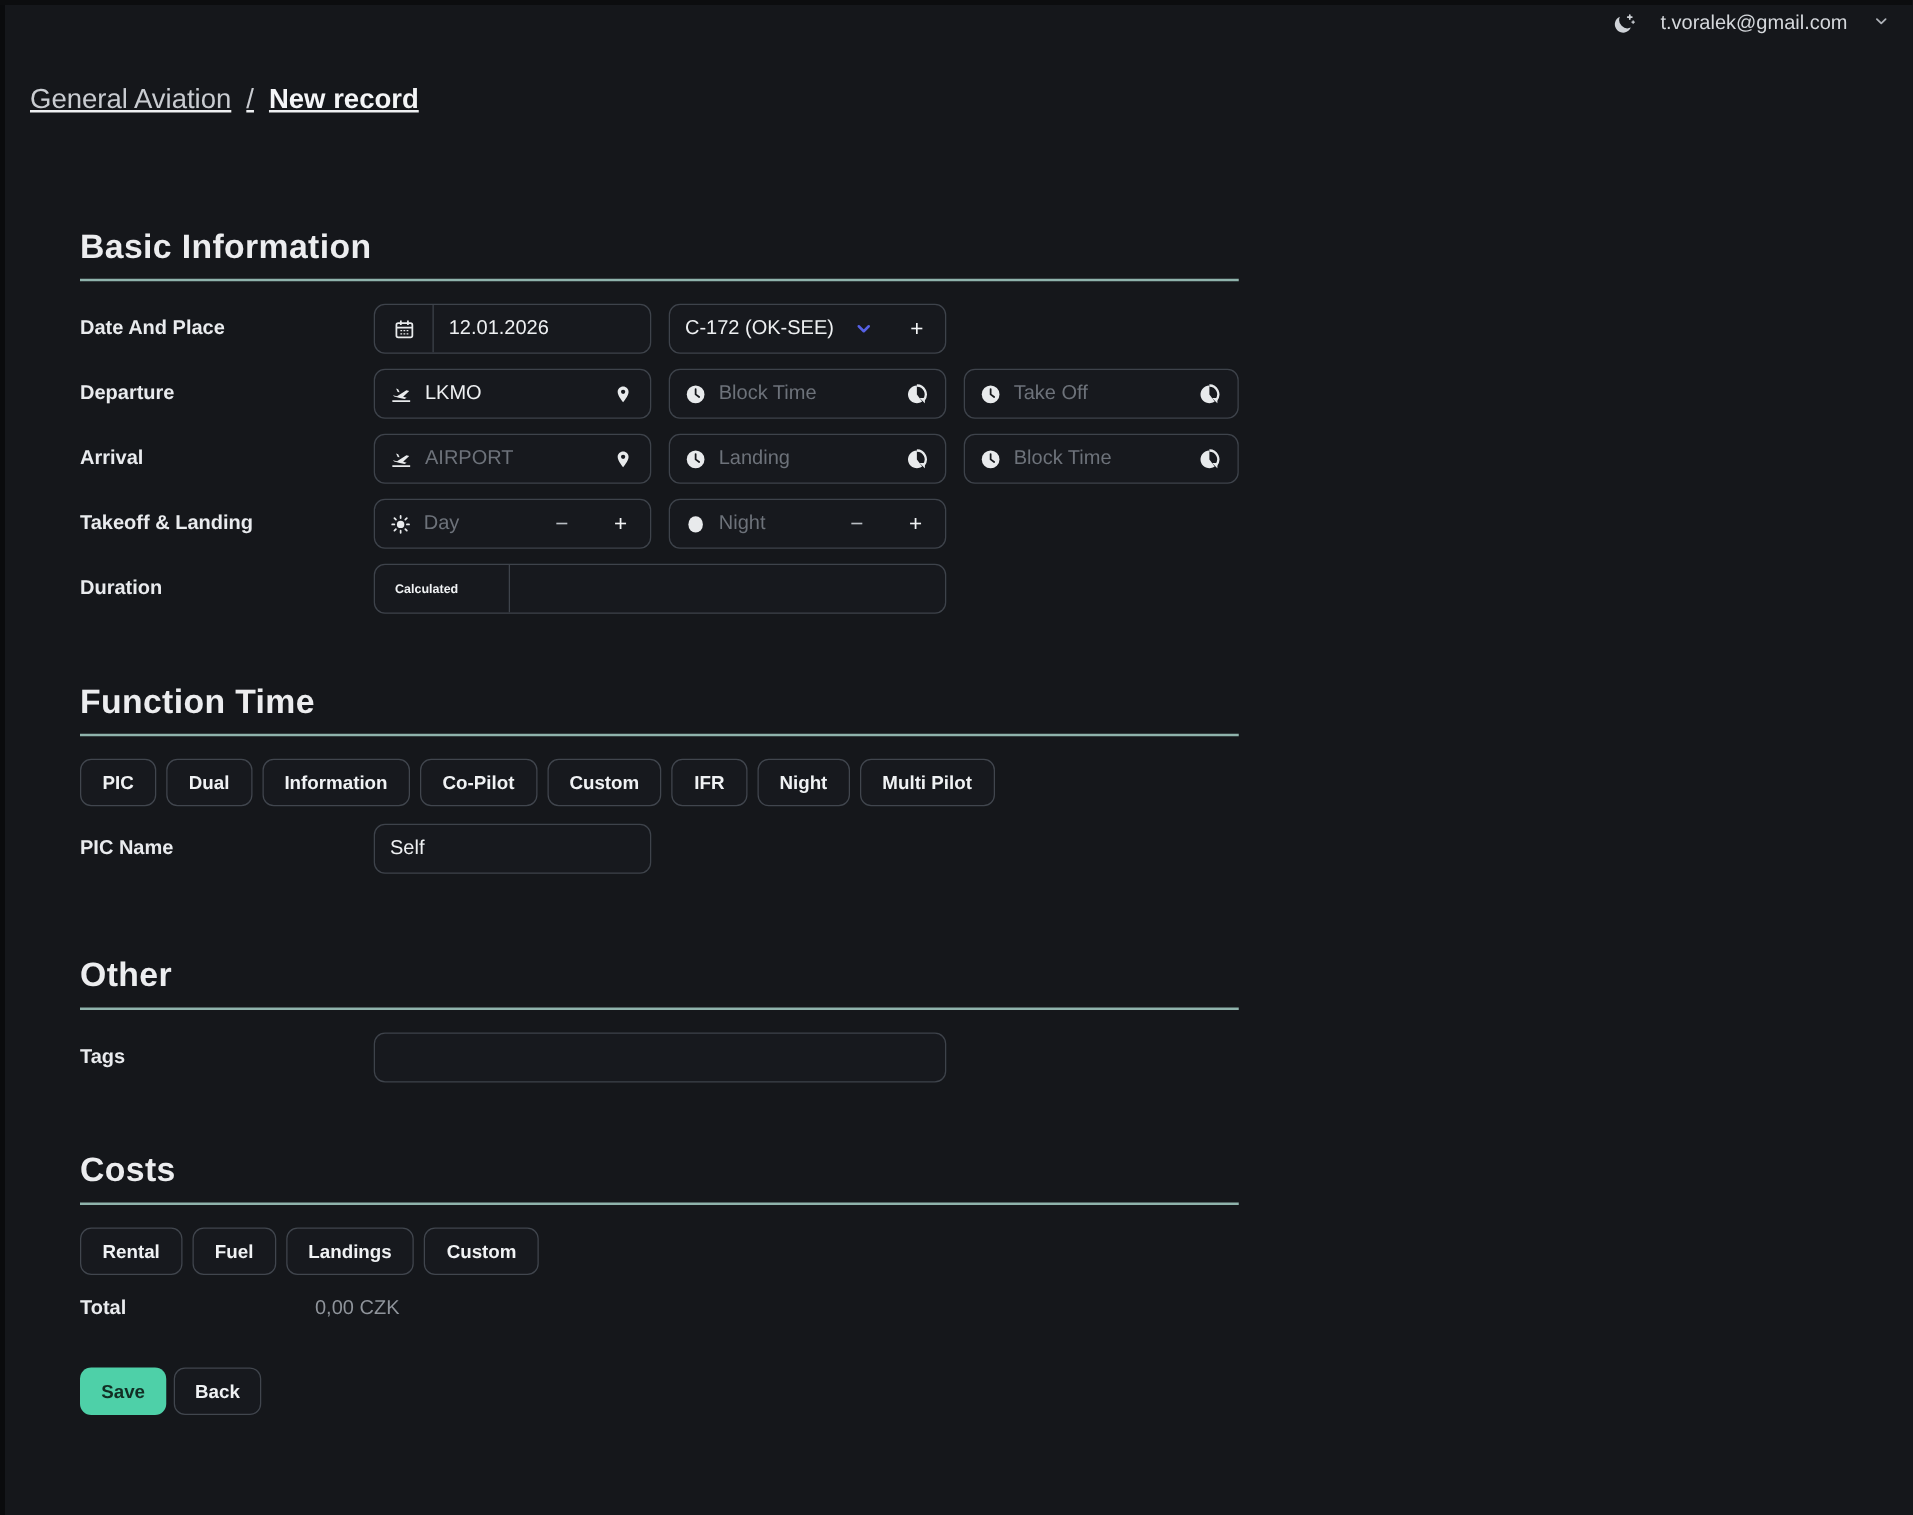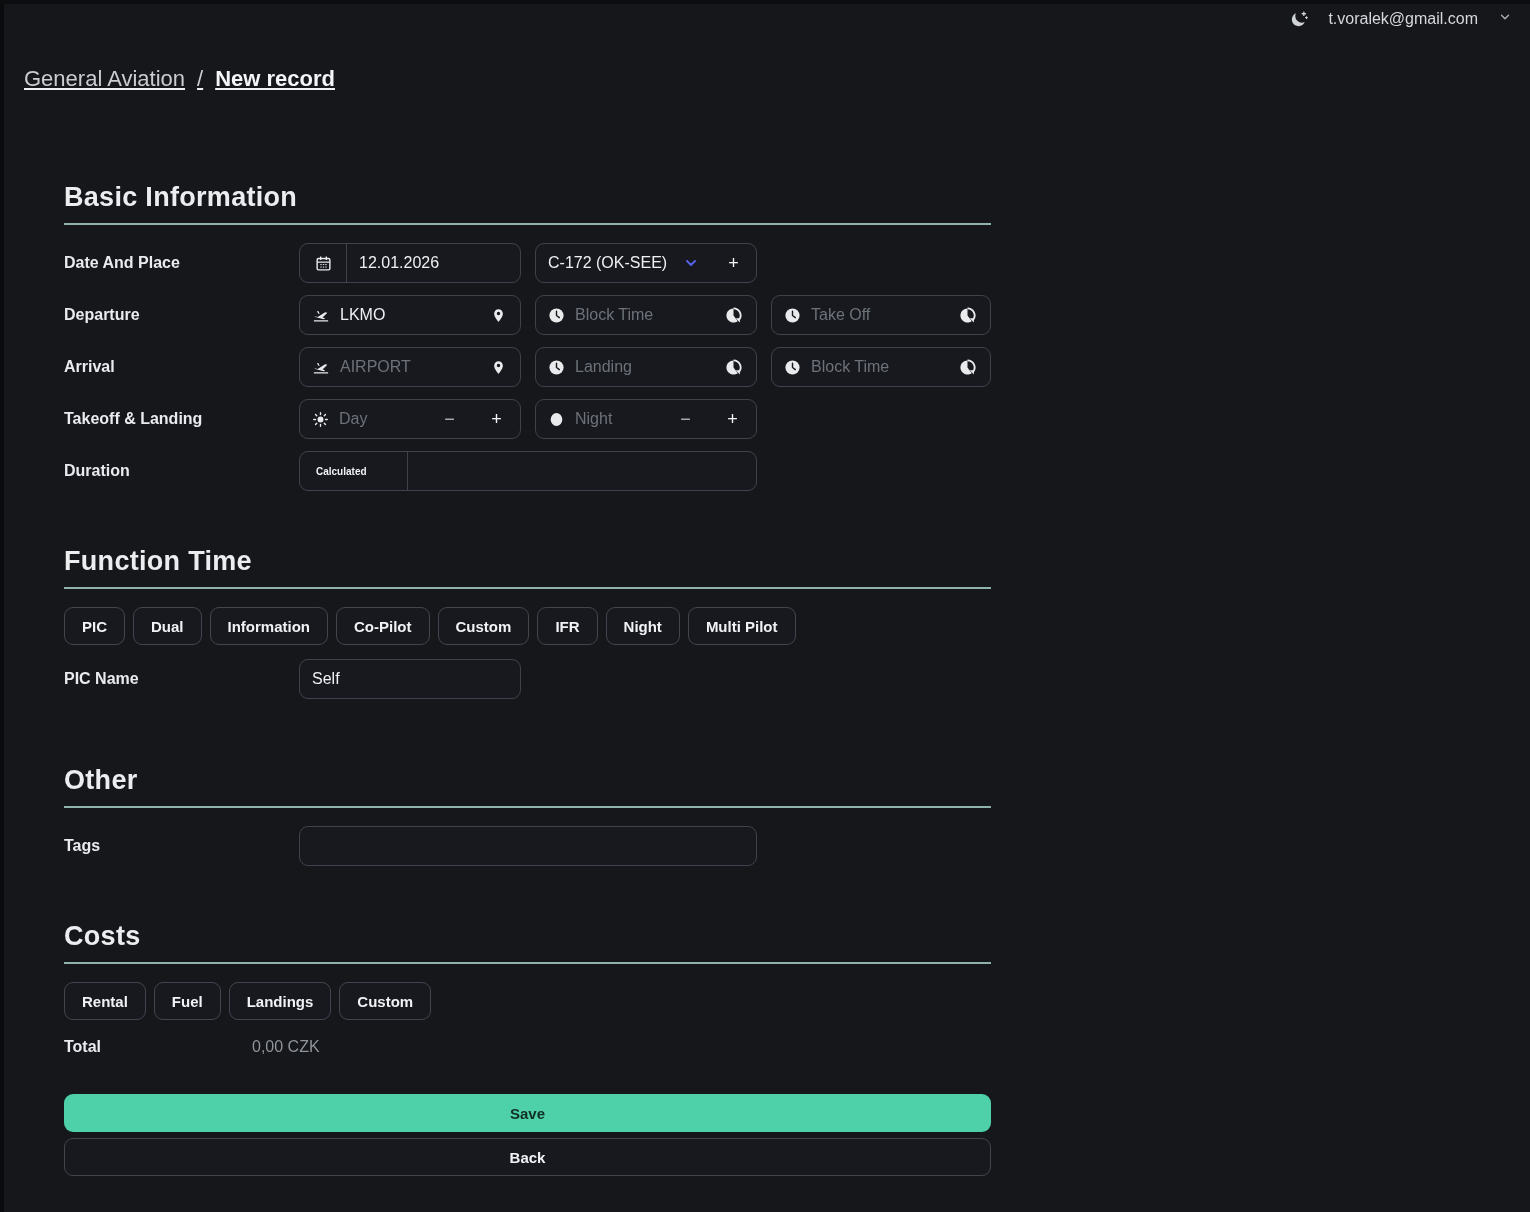--- a/index.html
+++ b/index.html
@@ -58,21 +58,21 @@
   .g222{width:222px;} .g220{width:220px;} .g458{width:458px;}
 
   .chip-row { display:flex; gap:8px; margin-bottom:14px; }
   .chip { height:38px; padding:0 17px; border:1px solid #41464e; border-radius:9px; background:#17191e;
           color:#f0f2f4; font-weight:700; font-size:15px; font-family:"Liberation Sans",sans-serif; cursor:pointer; }
 
   .total-row { display:flex; align-items:center; margin-top:18px; }
   .total-row .row-label { width:188px; }
   .total-value { color:#8f949b; font-size:16px; }
 
-  .footer { display:flex; gap:6px; margin-top:38px;flex-direction:column; }
+  .footer { display:flex; gap:6px; margin-top:38px; }
   .btn { height:38px; border-radius:9px; font-weight:700; font-size:15px; font-family:"Liberation Sans",sans-serif; cursor:pointer; }
   .btn-save { background:#4ed0a8; color:#122e24; border:none; padding:0 17px; }
   .btn-back { background:#17191e; color:#f0f2f4; border:1px solid #41464e; padding:0 16px; }
 
   svg { display:block; }
 </style>
 </head>
 <body>
 
 <div class="edge-left"></div>

